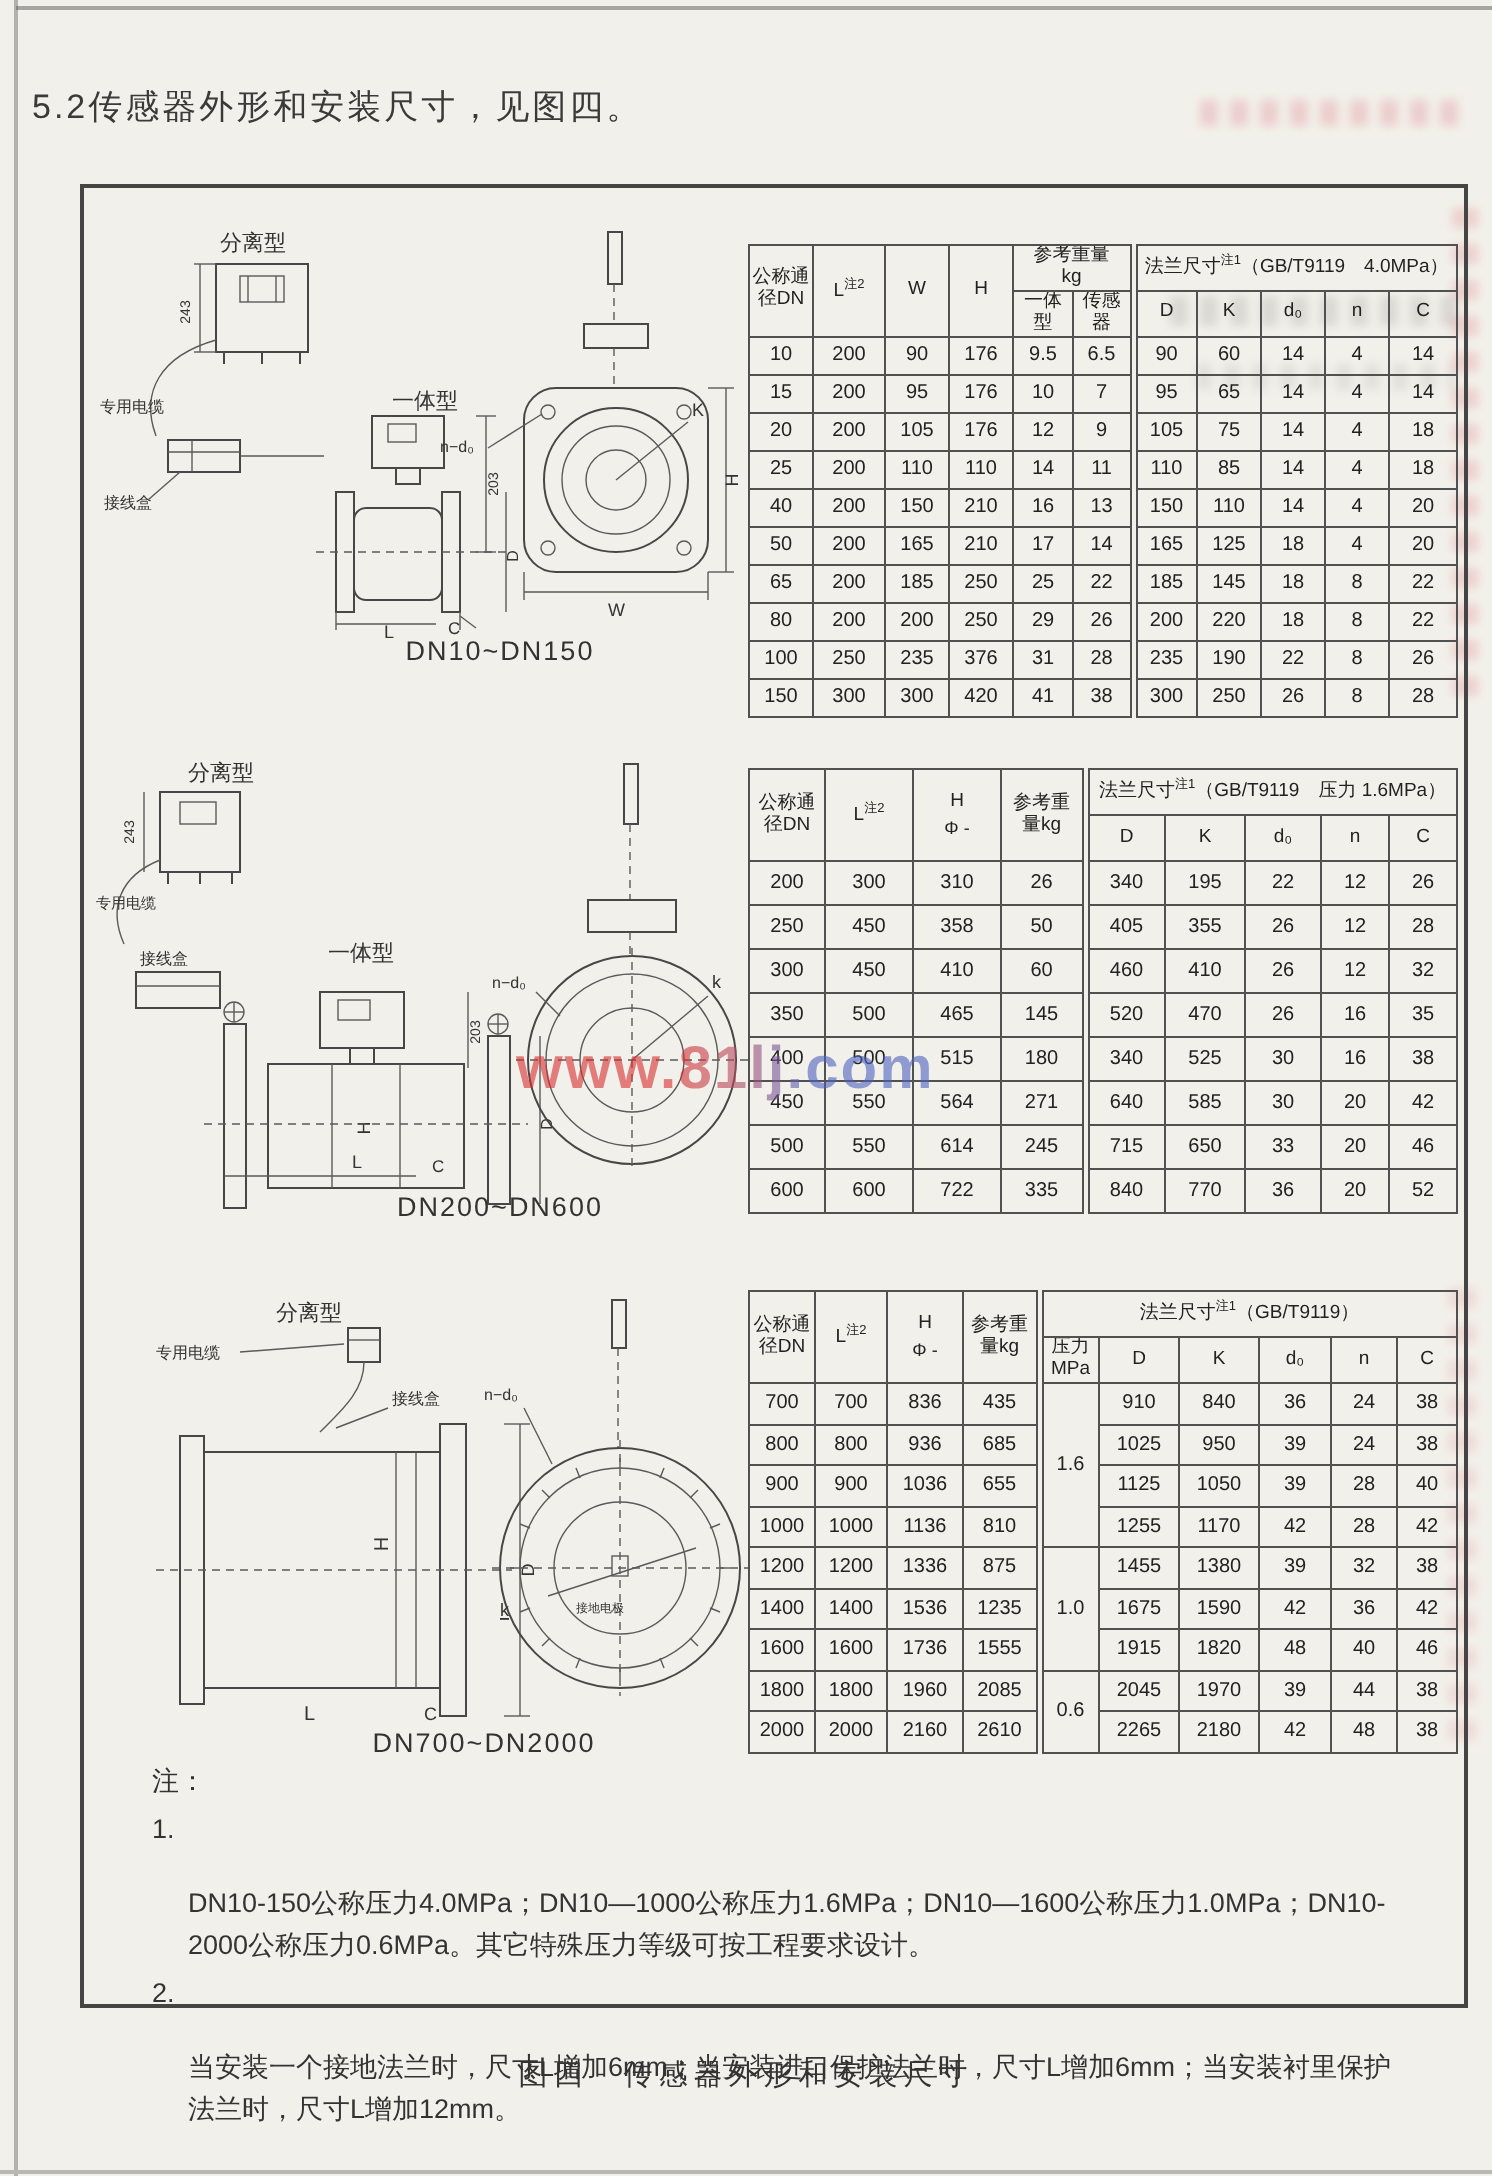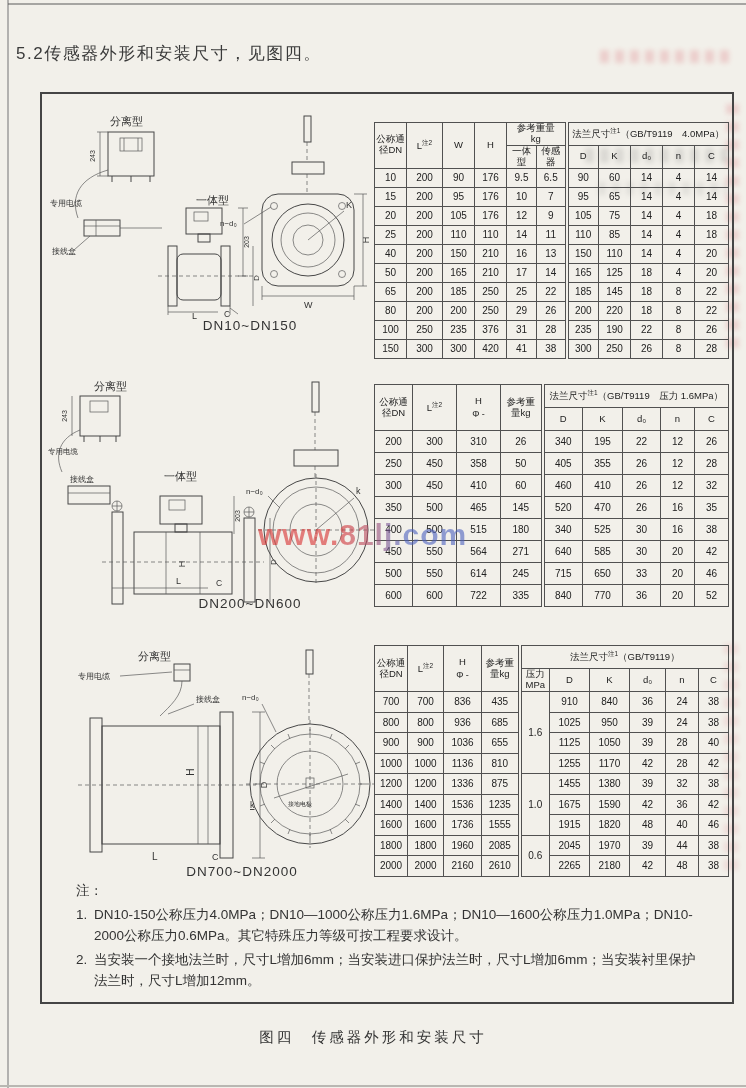--- a/index.html
+++ b/index.html
@@ -32,21 +32,21 @@
   .t2 thead th{height:22px;}
   .t3{left:374px;top:645px;width:354px;}
   .t3 td{height:19.5px;}
   .t3 thead th{height:22px;}
   sup.note-ref{font-size:6.5px;}
   .dn-head{font-size:8.5px;line-height:1.2;}
   .phi{font-size:9px;margin-top:2px;}
   .notes{position:absolute;left:76px;top:880px;width:624px;font-size:13.5px;line-height:1.6;color:#333;}
   .note-item{display:flex;margin-top:2px;}
   .note-item .num{flex:0 0 18px;}
-  .note-item .txt{flex:1;}
+  .note-item .txt{flex:1;margin-top:37px;}
   .watermark{
     position:absolute;left:258px;top:518px;font-size:30px;font-weight:bold;letter-spacing:1px;
     background:linear-gradient(90deg,#d83030 0%,#d83030 38%,#b84b60 52%,#4d62c0 70%,#4d62c0 100%);
     -webkit-background-clip:text;background-clip:text;color:transparent;opacity:.6;
     text-shadow:none;pointer-events:none;
   }
   .smudge{position:absolute;pointer-events:none;filter:blur(2.5px);}
   .sm-gray1{left:585px;top:148px;width:145px;height:15px;opacity:.18;background:repeating-linear-gradient(90deg,#6f6f6f 0 9px,transparent 9px 15px);}
   .sm-gray2{left:598px;top:182px;width:130px;height:13px;opacity:.12;background:repeating-linear-gradient(90deg,#6f6f6f 0 8px,transparent 8px 14px);}
   .sm-red1{left:600px;top:50px;width:130px;height:13px;opacity:.16;background:repeating-linear-gradient(90deg,#c23 0 9px,transparent 9px 15px);}

